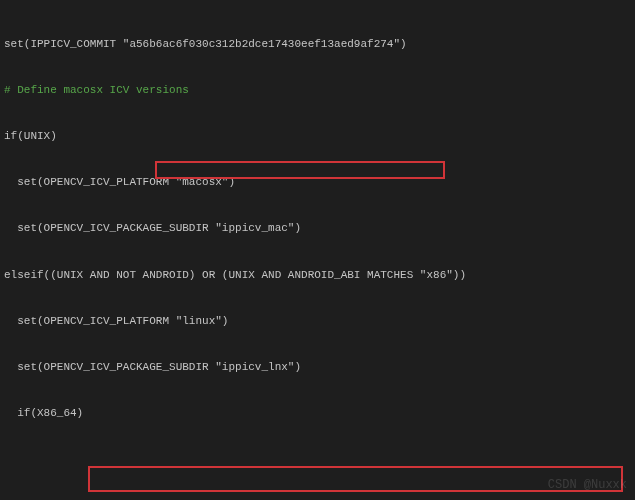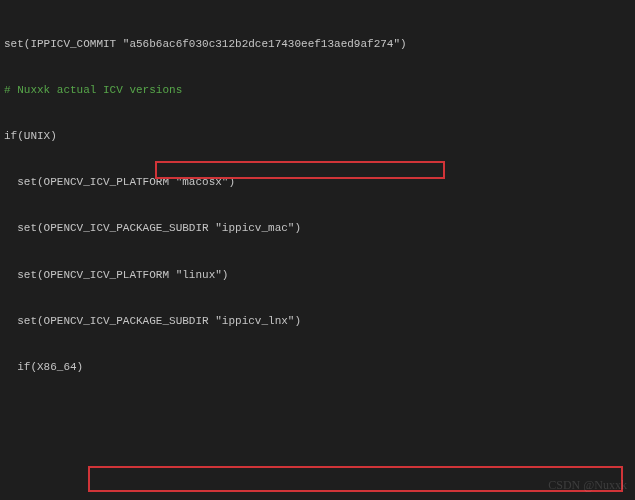--- a/index.html
+++ b/index.html
@@ -26,32 +26,33 @@
       pointer-events: none;
     }
     .hl1 { left: 155px; top: 161px; width: 290px; height: 18px; }
     .hl2 { left: 88px; top: 466px; width: 535px; height: 26px; }
     .watermark {
       position: absolute;
       right: 8px;
       bottom: 6px;
       color: rgba(200,200,200,0.18);
       font-size: 12px;
-      font-family: Liberation Serif, serif;
+      font-family: Liberation Mono, monospace;
     }
   </style>
 </head>
 <body>
 
 <div class="code-block">
   <div>set(IPPICV_COMMIT "a56b6ac6f030c312b2dce17430eef13aed9af274")</div>
-  <div class="cm"># Nuxxk actual ICV versions</div>
+  <div class="cm"># Define macosx ICV versions</div>
   <div>if(UNIX)</div>
   <div>  set(OPENCV_ICV_PLATFORM "macosx")</div>
   <div>  set(OPENCV_ICV_PACKAGE_SUBDIR "ippicv_mac")</div>
+  <div>elseif((UNIX AND NOT ANDROID) OR (UNIX AND ANDROID_ABI MATCHES "x86"))</div>
   <div>  set(OPENCV_ICV_PLATFORM "linux")</div>
   <div>  set(OPENCV_ICV_PACKAGE_SUBDIR "ippicv_lnx")</div>
   <div>  if(X86_64)</div>
   
   
   
   
   
   
   

